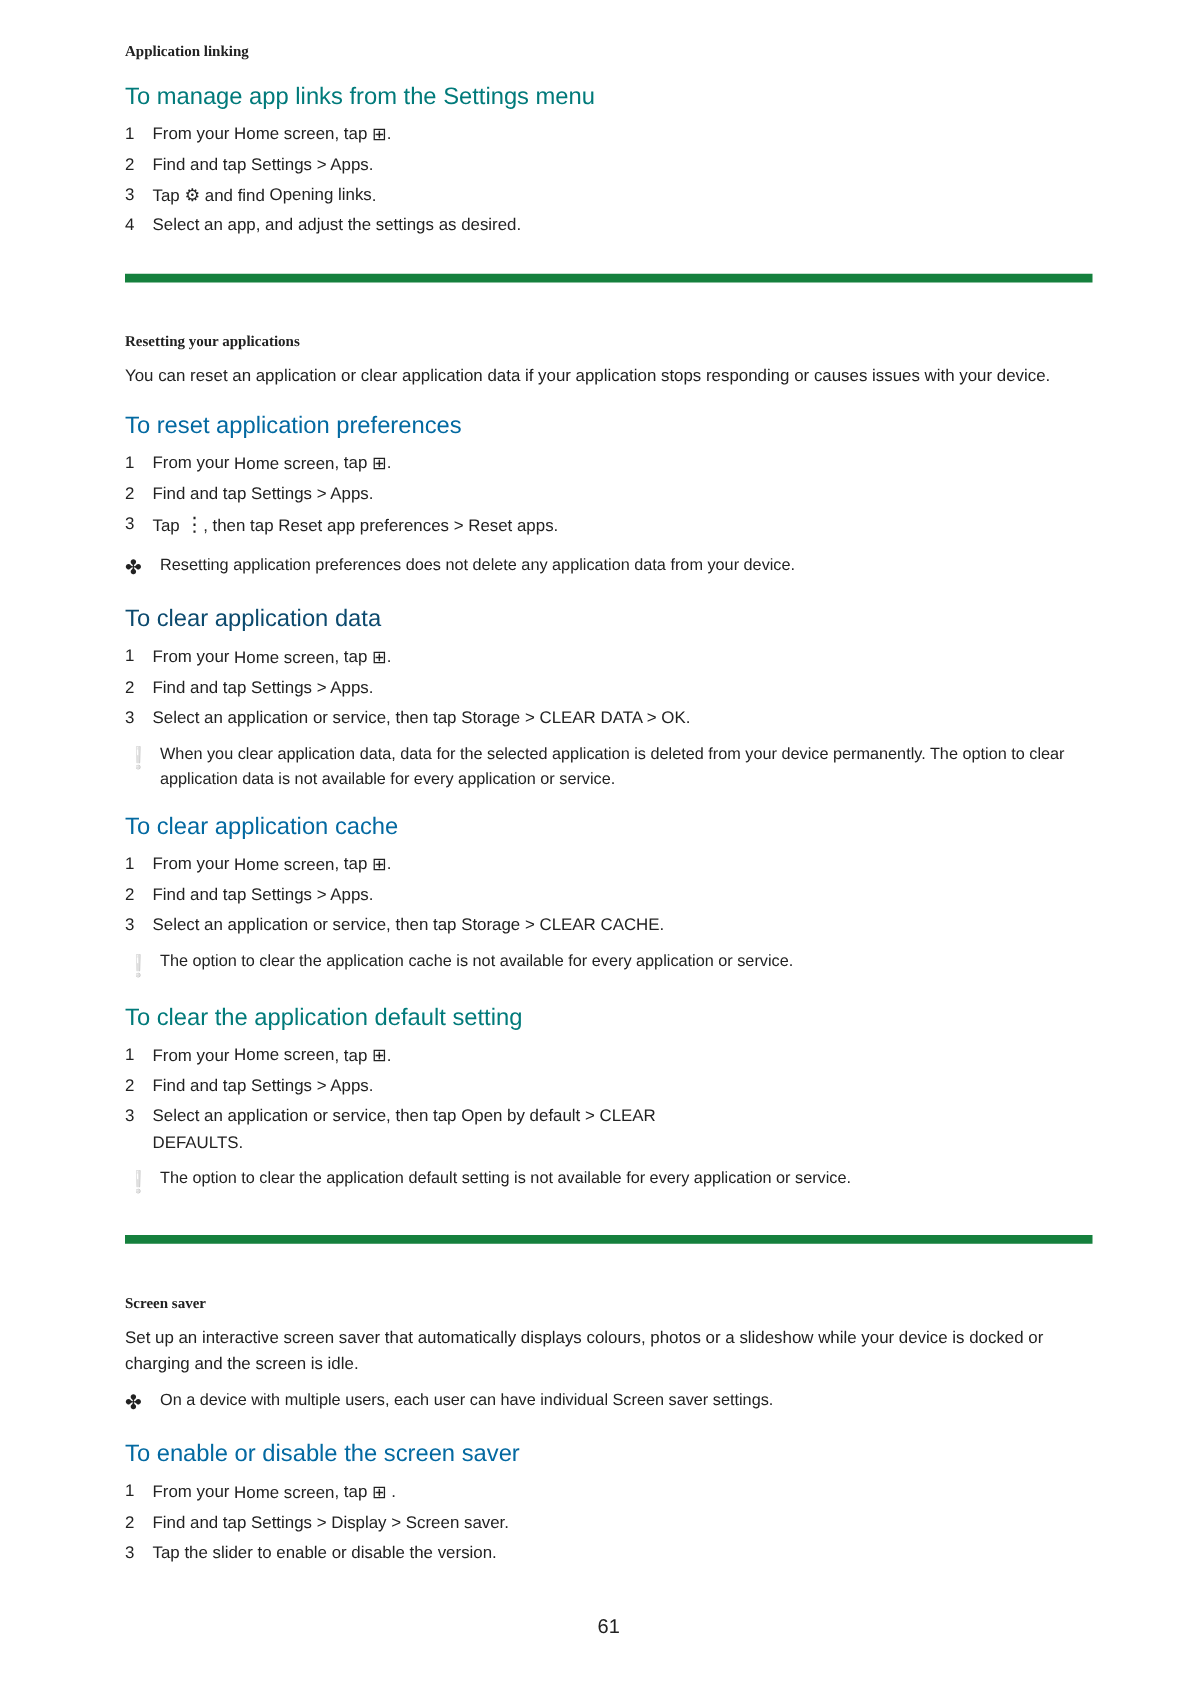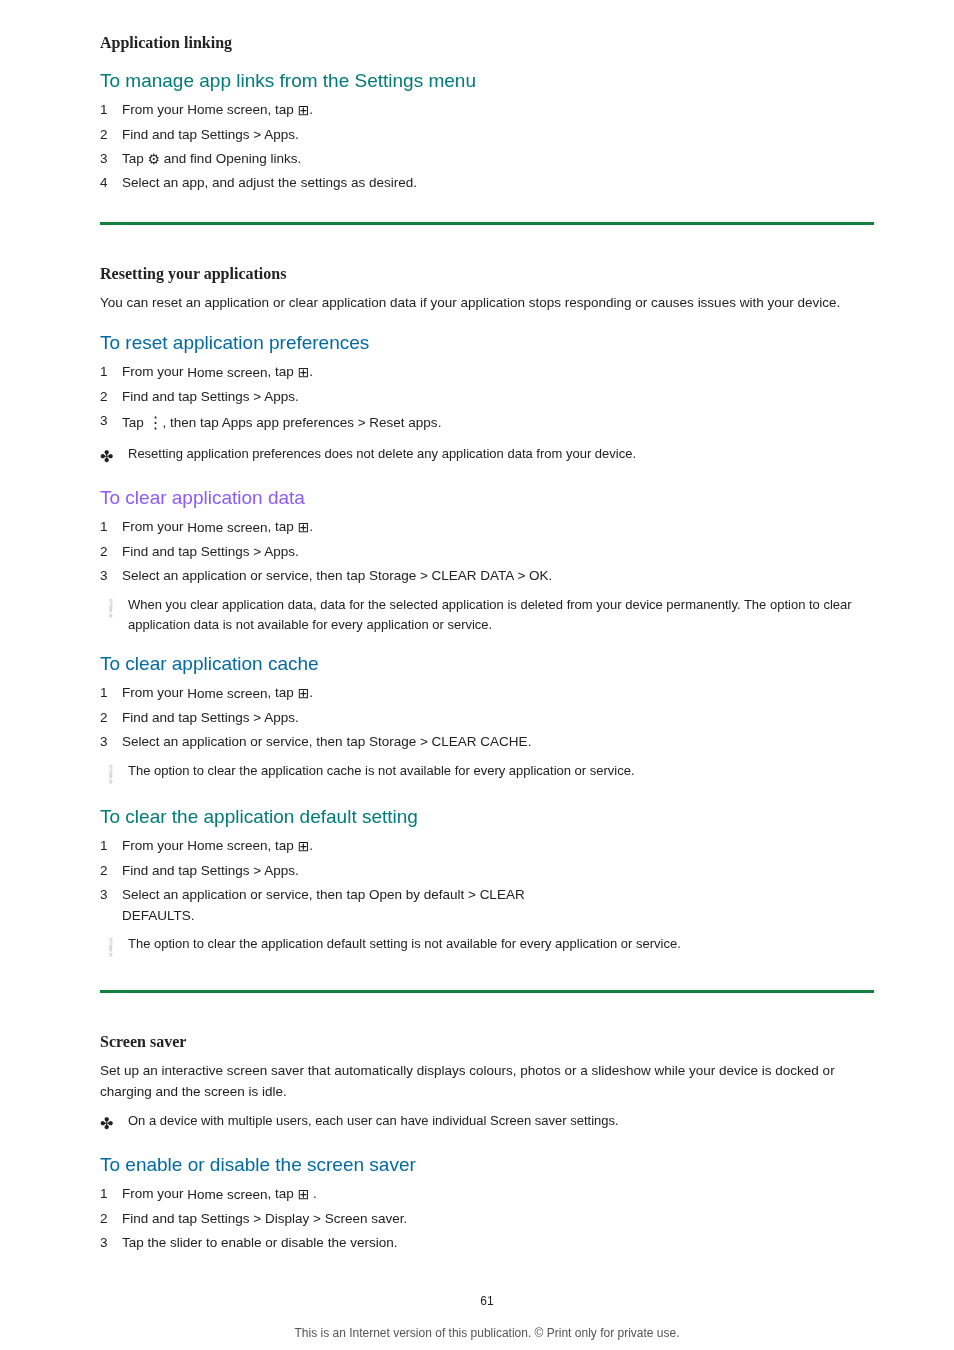--- a/index.html
+++ b/index.html
@@ -14,21 +14,21 @@
     }
     .page {
       width: 954px;
       min-height: 1350px;
       padding: 30px 80px 40px 100px;
       position: relative;
     }
 
     
     .section-title {
-      font-size: 16px;
+      font-size: 12px;
       font-weight: bold;
       font-family: 'Times New Roman', Times, serif;
       color: #222;
       margin-bottom: 10px;
       margin-top: 28px;
     }
     .section-title-first {
       margin-top: 0;
     }
 
@@ -90,37 +90,37 @@
       margin-top: 1px;
     }
     .note-text {
       flex: 1;
     }
 
     
     .section-divider {
       margin-top: 28px;
       padding-top: 12px;
-      border-top: 3px solid #15803d;
+      border-top: 7px solid #15803d;
     }
 
     
     .sub-section {
       margin-top: 4px;
     }
 
     
     .footer {
       margin-top: 40px;
       text-align: center;
     }
     .page-number {
-      font-size: 12px;
-      color: #222;
-      margin-bottom: 18px;
+      font-size: 16px;
+      color: #222;
+      margin-bottom: 6px;
     }
     .footer-note {
       font-size: 12px;
       color: #555;
     }
   </style>
 </head>
 <body>
 
 <div class="page">
@@ -161,31 +161,31 @@
         <li>
           <span class="list-num">1</span>
           <span class="list-content">From your <span class="bold">Home screen</span>, tap <span style="font-size:14px; vertical-align:middle;">⊞</span>.</span>
         </li>
         <li>
           <span class="list-num">2</span>
           <span class="list-content">Find and tap <span class="bold">Settings</span> &gt; <span class="bold">Apps</span>.</span>
         </li>
         <li>
           <span class="list-num">3</span>
-          <span class="list-content">Tap <span style="font-size:16px; vertical-align:middle; letter-spacing:-1px;">⋮</span>, then tap <span class="bold">Apps app preferences</span> &gt; <span class="bold">Reset apps</span>.</span>
+          <span class="list-content">Tap <span style="font-size:16px; vertical-align:middle; letter-spacing:-1px;">⋮</span>, then tap <span class="bold">Reset app preferences</span> &gt; <span class="bold">Reset apps</span>.</span>
         </li>
       </ol>
       <div class="note-row">
         <span class="note-icon">✤</span>
         <span class="note-text">Resetting application preferences does not delete any application data from your device.</span>
       </div>
     </div>
 
     <div>
-      <div class="sub-heading" style="color: #8b5cf6;">To clear application data</div>
+      <div class="sub-heading" style="color: #0c4a6e;">To clear application data</div>
       <ol class="numbered-list">
         <li>
           <span class="list-num">1</span>
           <span class="list-content">From your <span class="bold">Home screen</span>, tap <span style="font-size:14px; vertical-align:middle;">⊞</span>.</span>
         </li>
         <li>
           <span class="list-num">2</span>
           <span class="list-content">Find and tap <span class="bold">Settings</span> &gt; <span class="bold">Apps</span>.</span>
         </li>
         <li>
@@ -266,16 +266,15 @@
         <li>
           <span class="list-num">3</span>
           <span class="list-content">Tap the slider to enable or disable the version.</span>
         </li>
       </ol>
     </div>
   </div>
 
   <div class="footer">
     <div class="page-number">61</div>
-    <div class="footer-note">This is an Internet version of this publication. © Print only for private use.</div>
   </div>
 
 </div>
 
 </body></html>

